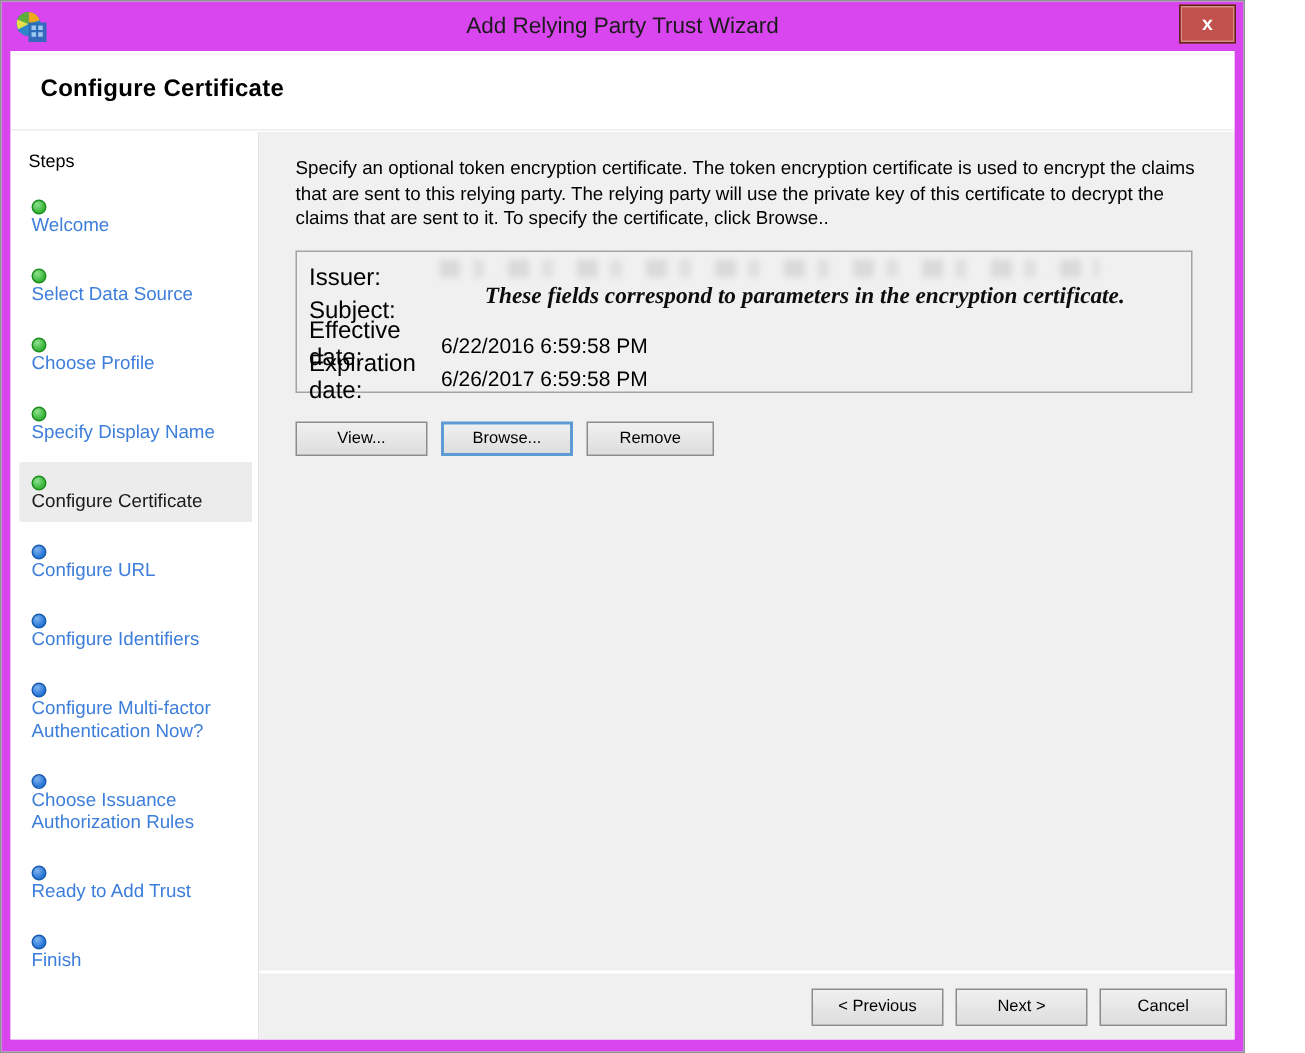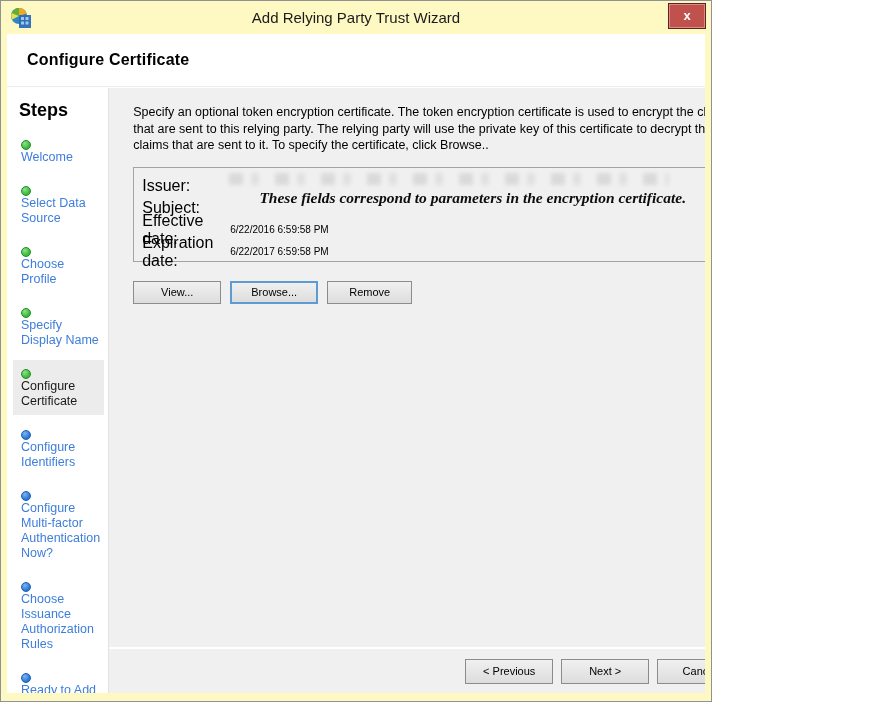--- a/index.html
+++ b/index.html
@@ -1,20 +1,20 @@
 <!DOCTYPE html>
 <html><head>
 <meta charset="utf-8">
 <style>
   * { margin:0; padding:0; box-sizing:border-box; }
   html,body { width:870px; height:702px; background:#ffffff; font-family:"Liberation Sans", sans-serif; }
 
   .window {
-    position:relative; width:710px; height:700px; margin:1px 0 0 1px;
-    background:#fef9c3; outline:1px solid #8f9294;
+    position:relative; width:828px; height:700px; margin:1px 0 0 1px;
+    background:#d946ef; outline:1px solid #8f9294;
   }
 
   
   .titlebar { position:relative; height:33px; display:flex; align-items:center; }
   .app-icon { position:absolute; left:9px; top:6px; width:22px; height:22px; }
   .title { flex:1; text-align:center; font-size:15px; color:#1b1b1b; }
   .close-btn {
     position:absolute; right:5px; top:2px; width:38px; height:26px;
     background:#c1514d; border:1px solid #5f2220; box-shadow:inset 0 0 0 1px #d98d85;
     color:#ffffff; font-size:13px; font-weight:bold; line-height:23px; text-align:center; cursor:pointer;
@@ -22,40 +22,40 @@
 
   
   .dialog { position:absolute; left:6px; right:6px; top:33px; bottom:8px; background:#ffffff; overflow:hidden; }
   .page-header { height:53px; display:flex; align-items:center; padding-left:20px; background:#ffffff; border-bottom:1px solid #ececec; }
   .page-header h1 { font-size:16px; font-weight:bold; color:#000000; letter-spacing:0.2px; }
 
   .body { position:absolute; top:54px; bottom:0; left:0; right:0; display:flex; }
 
   
   .sidebar { width:209px; background:#ffffff; border-right:1px solid #e3e3e3; padding:10px 4px 0 6px; }
-  .steps-heading { font-size:18px; font-weight:bold; color:#000000; margin:2px 0 10px 6px; }
+  .steps-heading { font-size:12px; font-weight:normal; color:#000000; margin:2px 0 10px 6px; }
   .steps-list { list-style:none; }
   .step { display:flex; align-items:flex-start; padding:6px 4px 6px 8px; margin-bottom:6px;flex-direction:column; }
   .dot { flex:0 0 10px; width:10px; height:10px; border-radius:50%; margin:3px 10px 0 0; }
   .step.done .dot    { background:radial-gradient(circle at 35% 30%, #8fe08f, #3cb83c 65%); border:1px solid #1e8c1e; }
   .step.current .dot { background:radial-gradient(circle at 35% 30%, #8fe08f, #3cb83c 65%); border:1px solid #1e8c1e; }
   .step.upcoming .dot{ background:radial-gradient(circle at 35% 30%, #7fb4ef, #2a78d8 65%); border:1px solid #1a5cae; }
   .step-label { font-size:12.5px; line-height:15px; color:#3d7edb; }
   .step.current { background:#ececec; }
   .step.current .step-label { color:#1a1a1a; }
 
   
   .main { flex:1; background:#f0f0f0; display:flex; flex-direction:column; }
-  .content { flex:1; padding:16px 8px 0 24px; }
+  .content { flex:1; padding:16px 20px 0 24px; }
   .description { width:606px; font-size:12.5px; line-height:16.5px; color:#000000; }
 
   .cert-box { position:relative; margin-top:13px; width:598px; height:95px; border:1px solid #a3a3a3; padding:7px 10px 0 8px; }
   .cert-row { display:flex; height:22px; align-items:center; }
   .cert-label { width:88px; font-size:16px; color:#000000; }
-  .cert-value { font-size:10px; color:#000000; }
+  .cert-value { font-size:14px; color:#000000; }
   .ghost-smudge {
     position:absolute; left:95px; top:5px; width:440px; height:12px; opacity:0.18; filter:blur(2px);
     background:repeating-linear-gradient(90deg,#777 0 14px,transparent 14px 22px,#999 22px 30px,transparent 30px 46px);
   }
   .annotation {
     position:absolute; left:86px; top:21px; width:505px; text-align:center;
     font-family:"Liberation Serif", serif; font-style:italic; font-weight:600; font-size:15.5px; color:#0d0d0d;
   }
 
   .btn {
@@ -119,20 +119,24 @@
           <li class="step done">
               <span class="dot"></span>
               <span class="step-label">Specify Display Name</span>
             </li>
           <li class="step current">
               <span class="dot"></span>
               <span class="step-label">Configure Certificate</span>
             </li>
           <li class="step upcoming">
               <span class="dot"></span>
+              <span class="step-label">Configure URL</span>
+            </li>
+          <li class="step upcoming">
+              <span class="dot"></span>
               <span class="step-label">Configure Identifiers</span>
             </li>
           <li class="step upcoming">
               <span class="dot"></span>
               <span class="step-label">Configure Multi-factor Authentication Now?</span>
             </li>
           <li class="step upcoming">
               <span class="dot"></span>
               <span class="step-label">Choose Issuance Authorization Rules</span>
             </li>
@@ -160,21 +164,21 @@
             <div class="cert-row">
               <span class="cert-label">Subject:</span>
               <span class="cert-value"></span>
             </div>
             <div class="cert-row">
               <span class="cert-label">Effective date:</span>
               <span class="cert-value">6/22/2016 6:59:58 PM</span>
             </div>
             <div class="cert-row">
               <span class="cert-label">Expiration date:</span>
-              <span class="cert-value">6/22/2017 6:59:58 PM</span>
+              <span class="cert-value">6/26/2017 6:59:58 PM</span>
             </div>
             <div class="annotation">These fields correspond to parameters in the encryption certificate.</div>
           </div>
 
           <div class="cert-buttons">
             <button class="btn">View...</button>
             <button class="btn btn-focused">Browse...</button>
             <button class="btn btn-remove">Remove</button>
           </div>
         </div>

